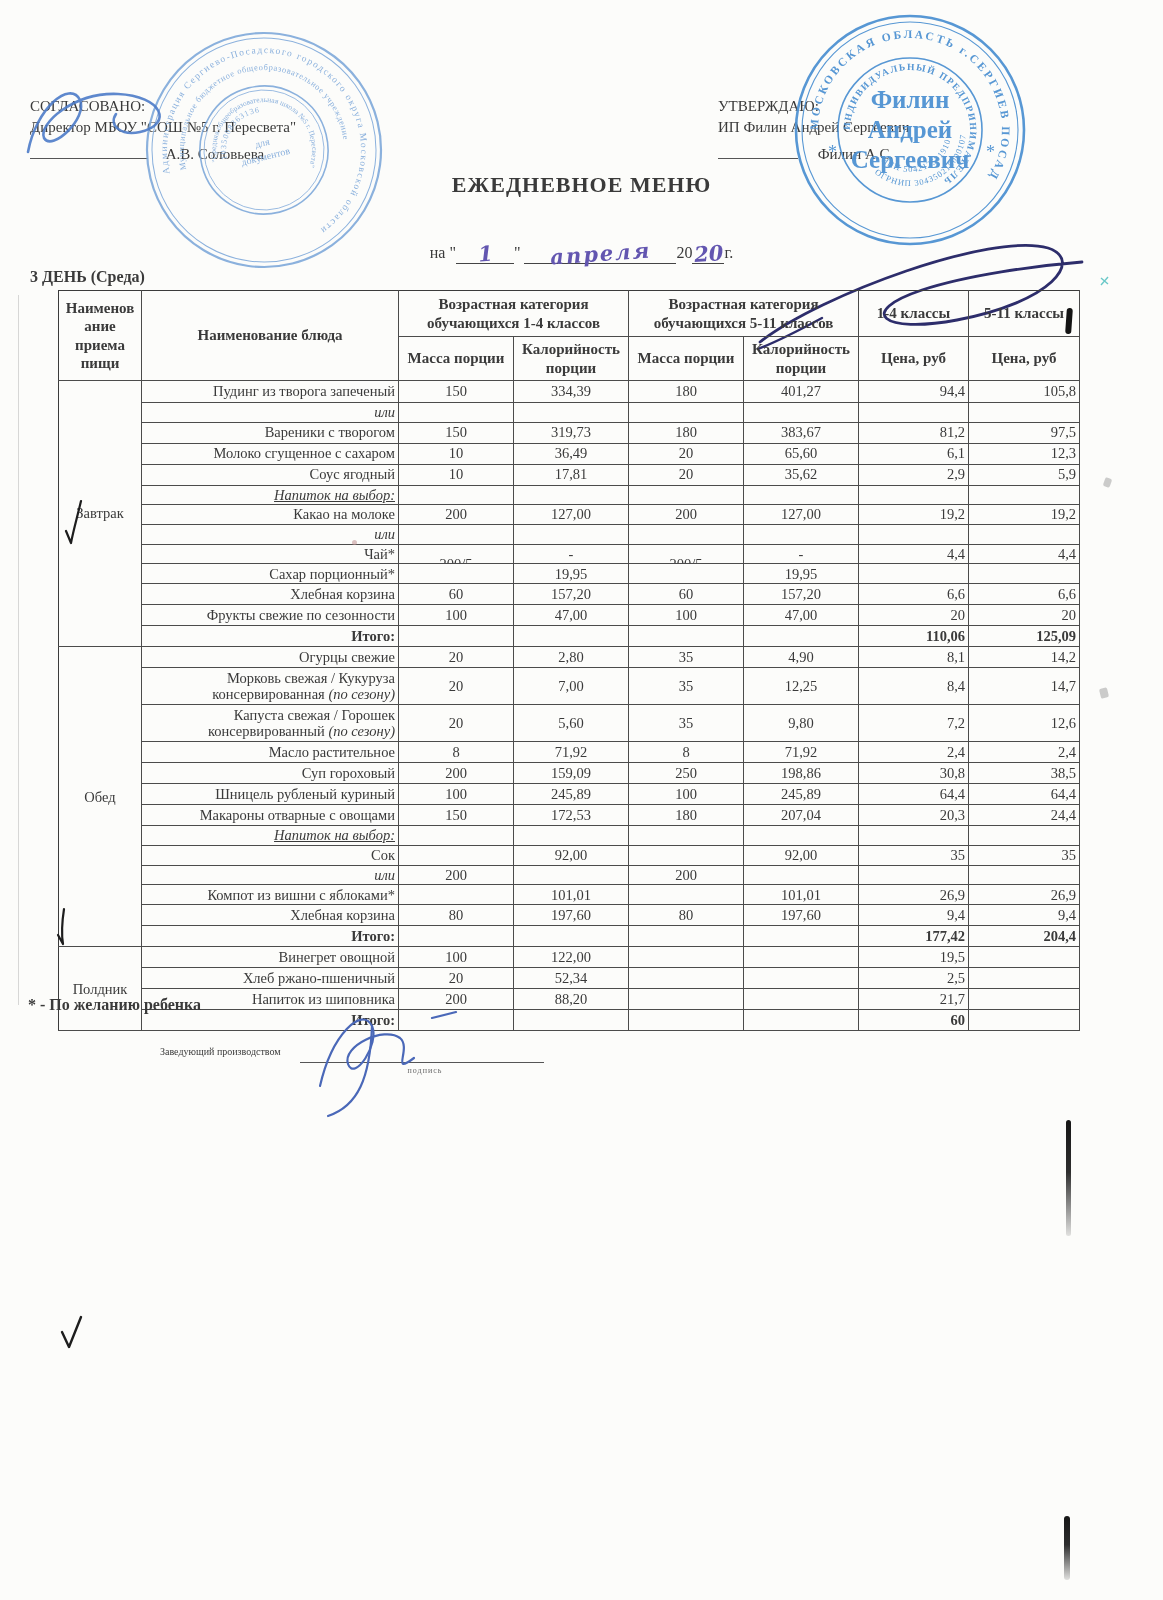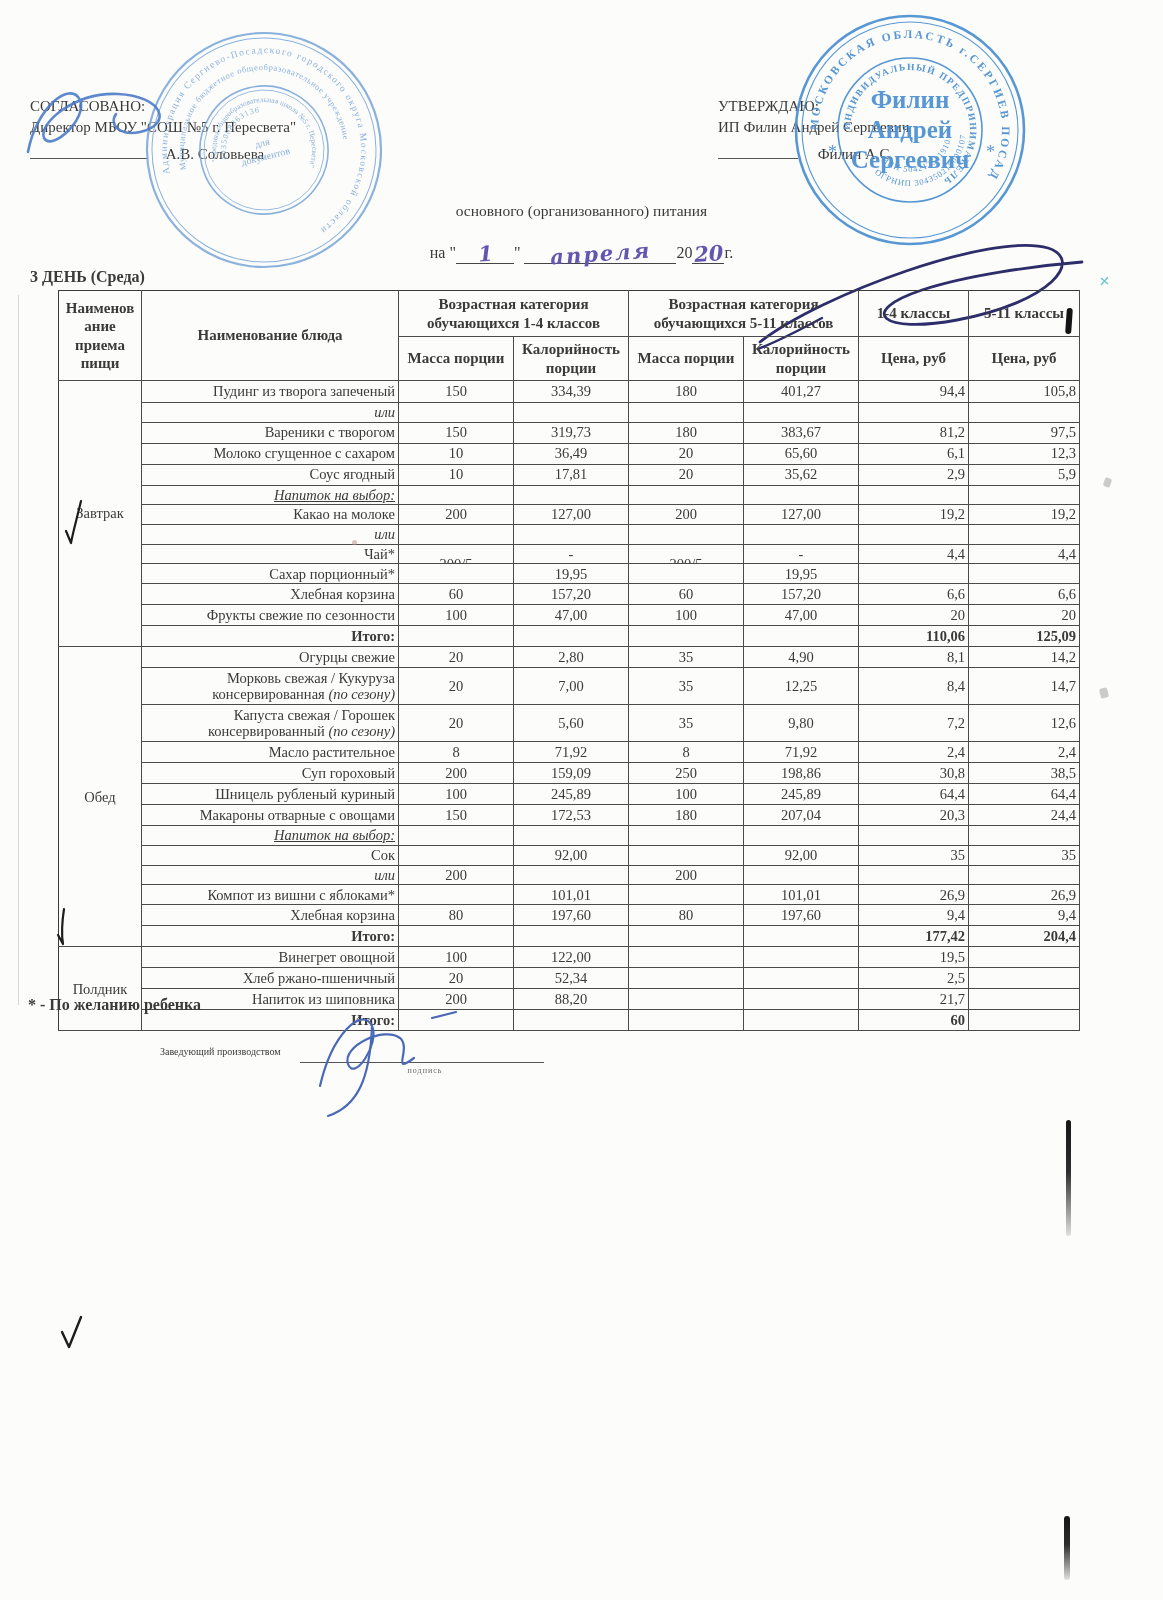--- a/index.html
+++ b/index.html
@@ -120,21 +120,21 @@
       <text x="40" y="150" font-size="18">*</text>
       <text x="198" y="150" font-size="18">*</text>
     </g>
   </svg>
 
   <svg class="abs" style="left:752px;top:222px;" width="345" height="135" viewBox="0 0 345 135">
     <path d="M8,120 C70,72 240,10 296,26 C332,38 300,80 205,98 C130,112 104,90 170,68 C216,53 282,44 330,40" fill="none" stroke="#2d2d6b" stroke-width="2.8" stroke-linecap="round"></path>
     <path d="M70,96 C44,110 24,120 6,127" fill="none" stroke="#2d2d6b" stroke-width="2.4" stroke-linecap="round"></path>
   </svg>
 
-  <div class="abs title-sub" style="top:202px;">основного (организованного) питания</div>
+  <div class="abs title-main" style="top:172px;">ЕЖЕДНЕВНОЕ МЕНЮ</div>
 
   <div class="abs date-line" style="top:238px;">
     <span>на "</span><span class="u" style="width:58px;"><span class="hand">1</span></span><span>"</span>
     <span class="u" style="width:152px;"><span class="hand" style="letter-spacing:2px;">апреля</span></span><span>20</span><span class="u" style="width:32px;"><span class="hand">20</span></span><span>г.</span>
   </div>
 
   <div class="abs day-heading" style="left:30px;top:268px;">3 ДЕНЬ (Среда)</div>
 
   <table class="menu abs" style="left:30px;top:290px;">
     <colgroup>

